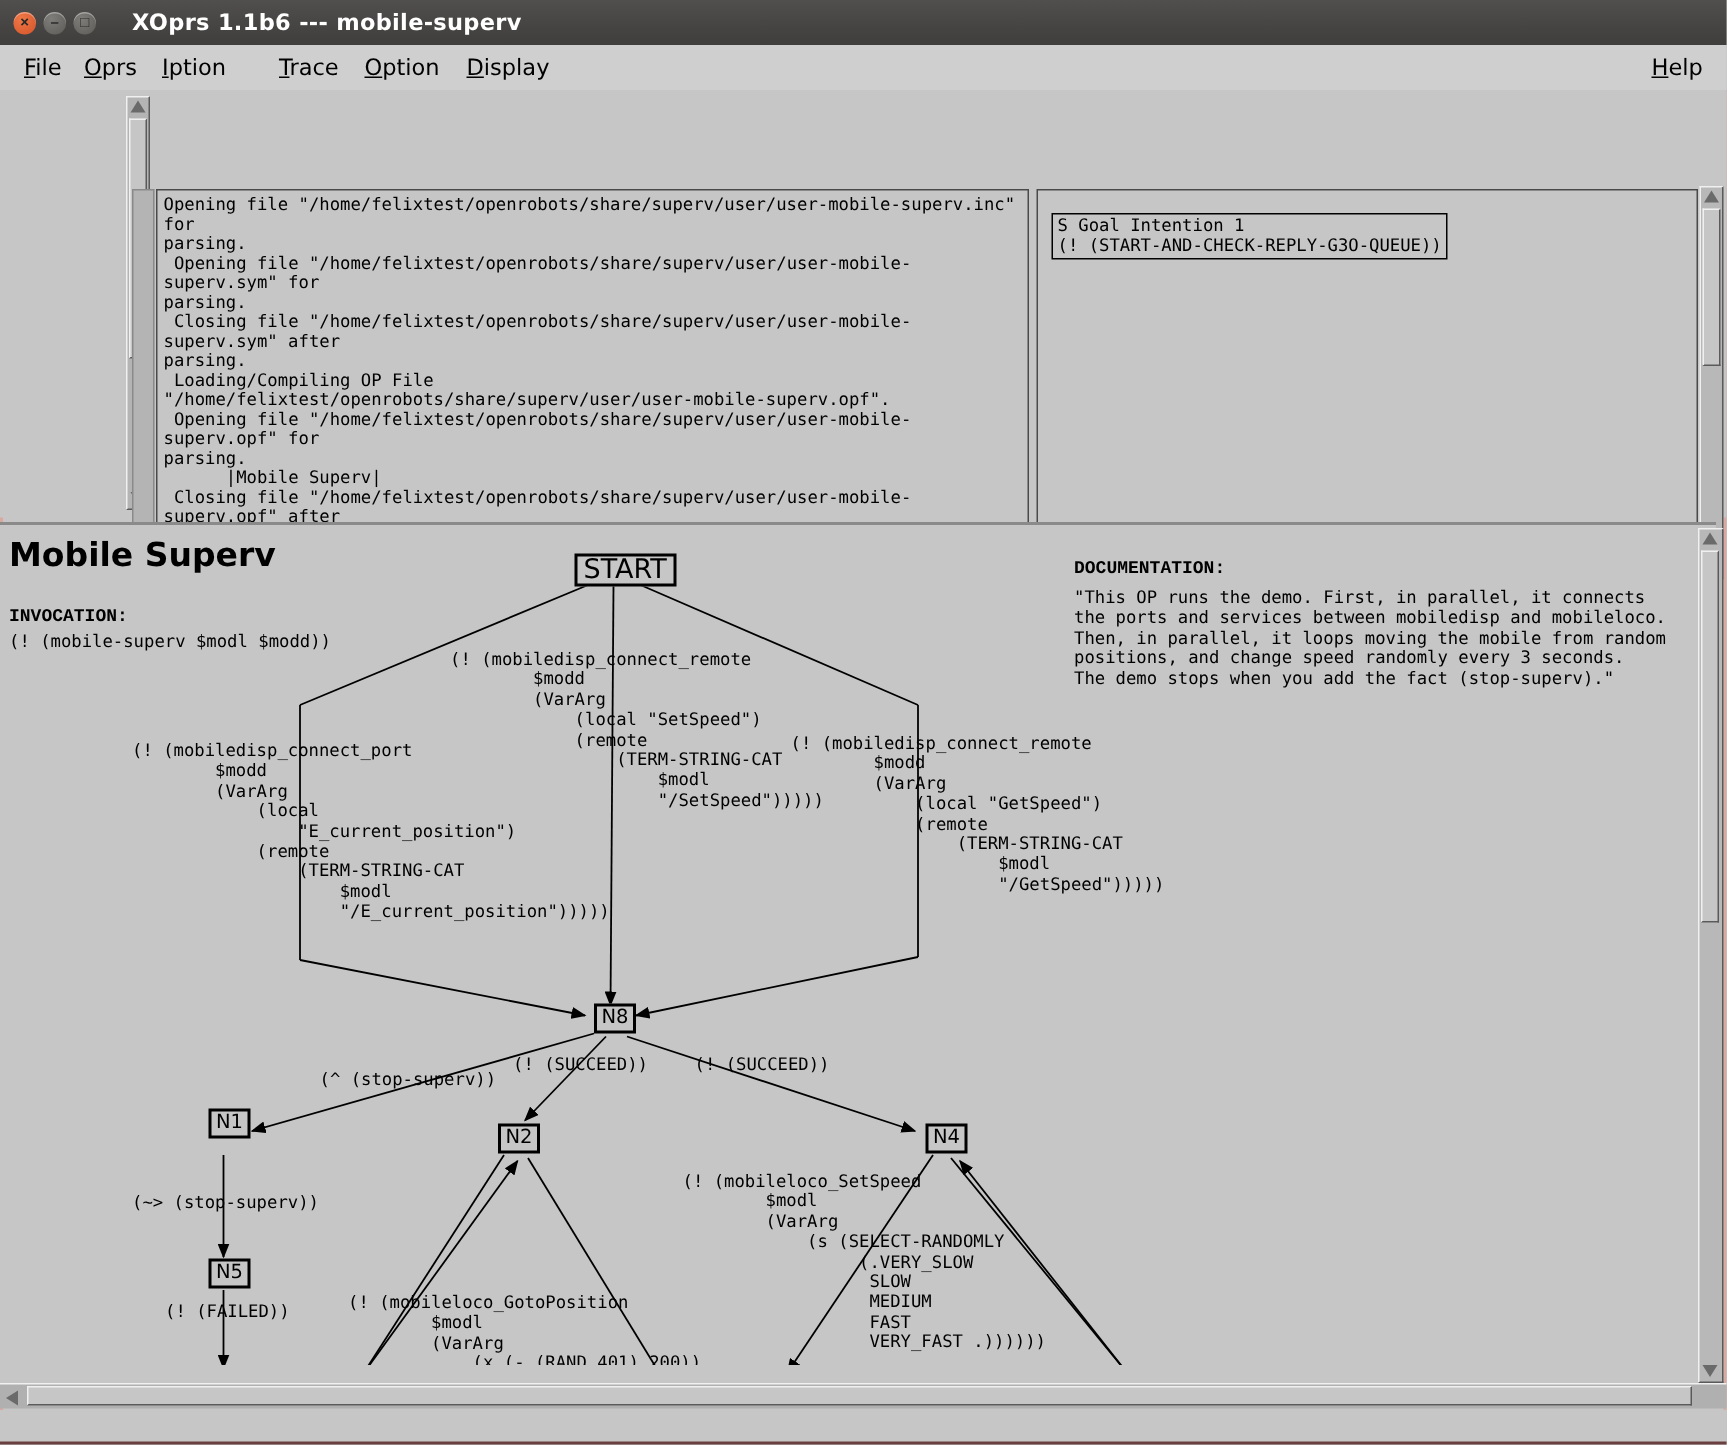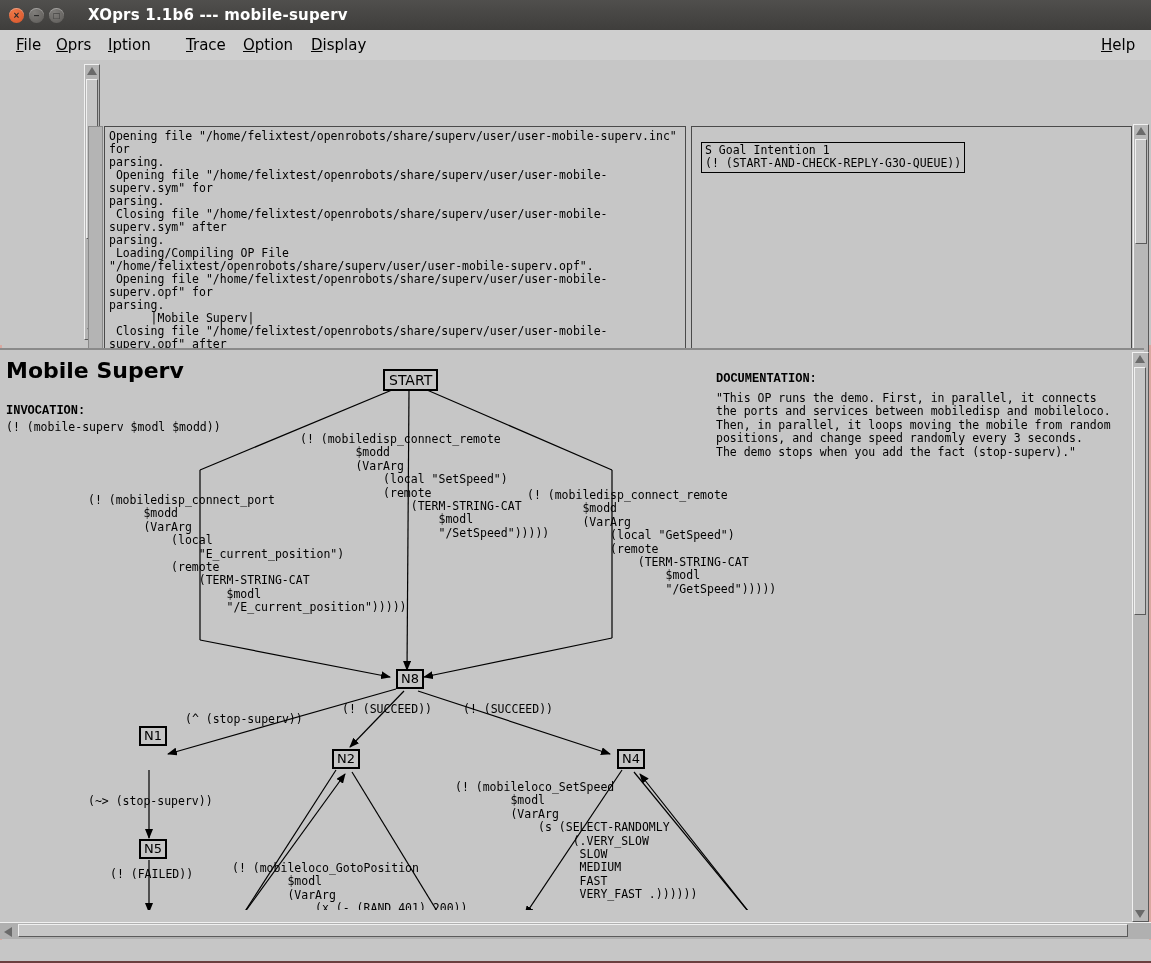--- a/index.html
+++ b/index.html
@@ -158,21 +158,21 @@
   }
   .mono{
     position:absolute;font-family:"DejaVu Sans Mono", monospace;
     font-size:11.5px;line-height:13.4px;color:#000;white-space:pre;
   }
   .node{
     position:absolute;border:2px solid #000;background:#c6c6c6;
     font-family:"DejaVu Sans", sans-serif;font-size:13px;color:#000;
     padding:0 3px;line-height:16px;text-align:center;
   }
-  .node.start{font-size:14px;font-weight:normal;padding:0 4px;line-height:18px;}
+  .node.start{font-size:18px;font-weight:normal;padding:0 4px;line-height:18px;}
   svg.edges{position:absolute;left:0;top:0;width:1125px;height:560px;pointer-events:none;}
 
   
   .statusbar{
     position:absolute;left:0;top:939px;width:1151px;height:24px;
     background:#c6c6c6;border-top:1px solid #f0f0f0;
   }
   .statusbar span{
     position:absolute;left:6px;top:3px;
     font-family:"DejaVu Sans", sans-serif;font-size:14px;font-weight:bold;color:#000;
@@ -326,21 +326,21 @@
 
       <div class="sechead" style="left:716px;top:22px">DOCUMENTATION:</div>
       <div class="mono" style="left:716px;top:42px">"This OP runs the demo. First, in parallel, it connects
 the ports and services between mobiledisp and mobileloco.
 Then, in parallel, it loops moving the mobile from random
 positions, and change speed randomly every 3 seconds.
 The demo stops when you add the fact (stop-superv)."</div>
 
       <div class="node start" style="left:383px;top:19px">START</div>
       <div class="node" style="left:396px;top:319px">N8</div>
-      <div class="node" style="left:139px;top:376px">N1</div>
+      <div class="node" style="left:139px;top:389px">N1</div>
       <div class="node" style="left:332px;top:399px">N2</div>
       <div class="node" style="left:617px;top:399px">N4</div>
       <div class="node" style="left:139px;top:489px">N5</div>
 
       <div class="mono" style="left:88px;top:144px">(! (mobiledisp_connect_port
         $modd
         (VarArg
             (local
                 "E_current_position")
             (remote
@@ -356,21 +356,21 @@
                     $modl
                     "/SetSpeed")))))</div>
       <div class="mono" style="left:527px;top:139px">(! (mobiledisp_connect_remote
         $modd
         (VarArg
             (local "GetSpeed")
             (remote
                 (TERM-STRING-CAT
                     $modl
                     "/GetSpeed")))))</div>
-      <div class="mono" style="left:185px;top:363px">(^ (stop-superv))</div>
+      <div class="mono" style="left:213px;top:363px">(^ (stop-superv))</div>
       <div class="mono" style="left:342px;top:353px">(! (SUCCEED))</div>
       <div class="mono" style="left:463px;top:353px">(! (SUCCEED))</div>
       <div class="mono" style="left:88px;top:445px">(~&gt; (stop-superv))</div>
       <div class="mono" style="left:110px;top:518px">(! (FAILED))</div>
       <div class="mono" style="left:232px;top:512px">(! (mobileloco_GotoPosition
         $modl
         (VarArg
             (x (- (RAND 401) 200))</div>
       <div class="mono" style="left:455px;top:431px">(! (mobileloco_SetSpeed
         $modl

